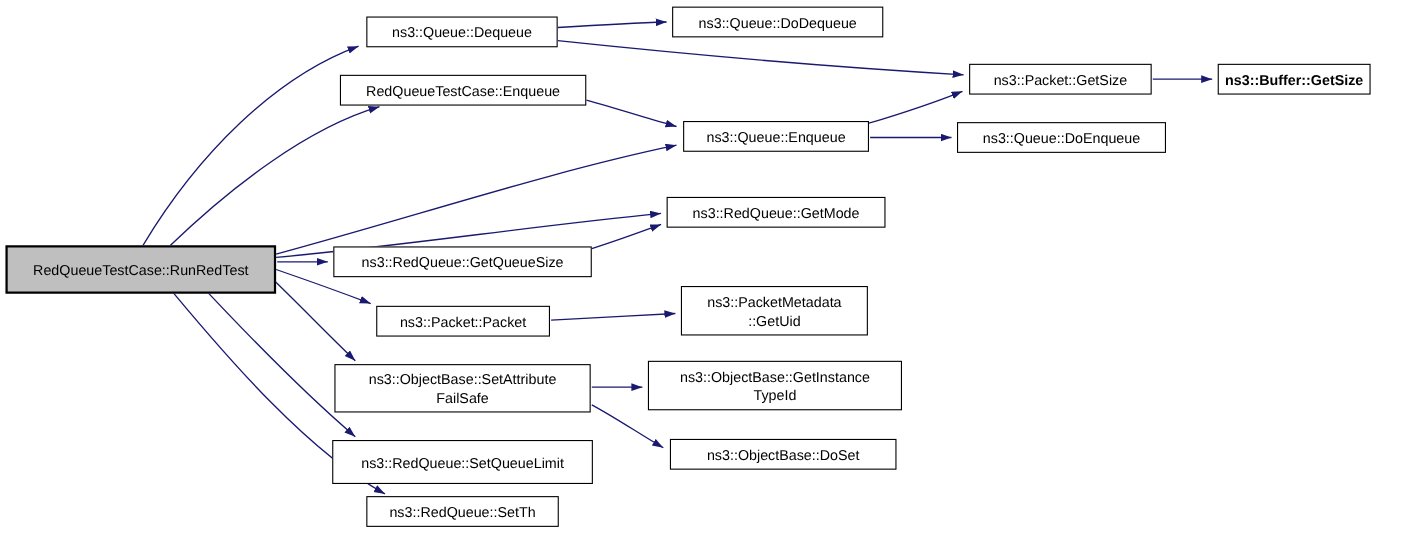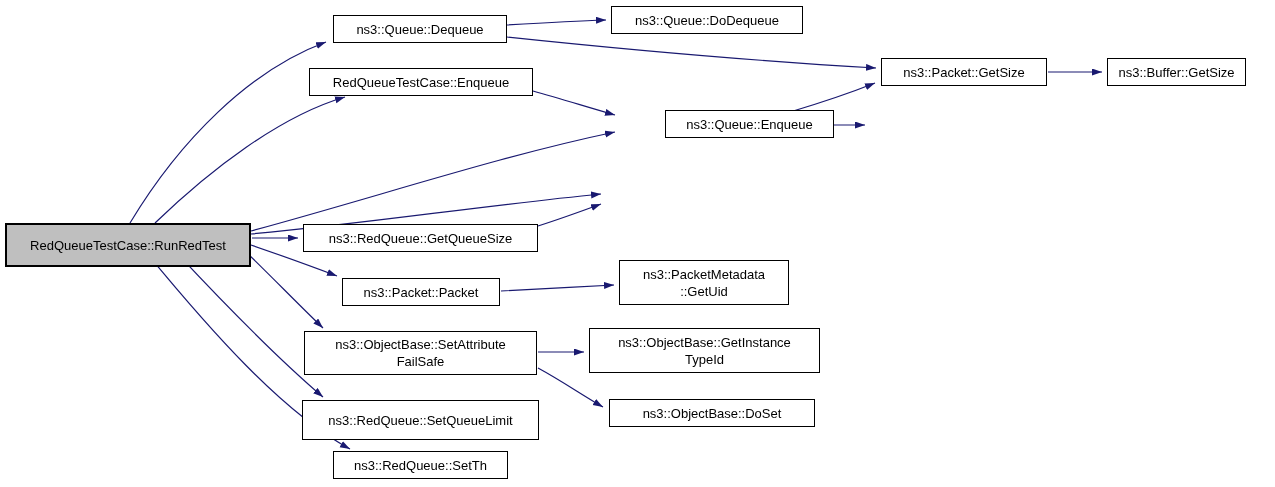--- a/index.html
+++ b/index.html
@@ -81,25 +81,27 @@
   <div class="node root" style="left:5px; top:223px; width:246px; height:44px;">RedQueueTestCase::RunRedTest</div>
 
   <div class="node" style="left:333px; top:15px; width:174px; height:28px;">ns3::Queue::Dequeue</div>
 
   <div class="node" style="left:309px; top:68px; width:224px; height:28px;">RedQueueTestCase::Enqueue</div>
 
   <div class="node" style="left:611px; top:6px; width:192px; height:28px;">ns3::Queue::DoDequeue</div>
 
   <div class="node" style="left:881px; top:58px; width:166px; height:28px;">ns3::Packet::GetSize</div>
 
-  <div class="node" style="left:1107px; top:58px; width:139px; height:28px;">ns3::Buffer::GetSize</div>
+  <div class="node" style="left:1107px; top:58px; width:139px; height:28px;font-weight:bold;">ns3::Buffer::GetSize</div>
 
-  <div class="node" style="left:621px; top:110px; width:169px; height:28px;margin-left:44px;">ns3::Queue::Enqueue</div>
+  <div class="node" style="left:621px; top:110px; width:169px; height:28px;">ns3::Queue::Enqueue</div>
 
+  <div class="node" style="left:870px; top:111px; width:190px; height:28px;">ns3::Queue::DoEnqueue</div>
 
+  <div class="node" style="left:606px; top:179px; width:199px; height:28px;">ns3::RedQueue::GetMode</div>
 
   <div class="node" style="left:303px; top:224px; width:235px; height:28px;">ns3::RedQueue::GetQueueSize</div>
 
   <div class="node" style="left:342px; top:278px; width:158px; height:28px;">ns3::Packet::Packet</div>
 
   <div class="node" style="left:619px; top:260px; width:170px; height:45px;">ns3::PacketMetadata
 ::GetUid</div>
 
   <div class="node" style="left:304px; top:331px; width:233px; height:44px;">ns3::ObjectBase::SetAttribute
 FailSafe</div>

